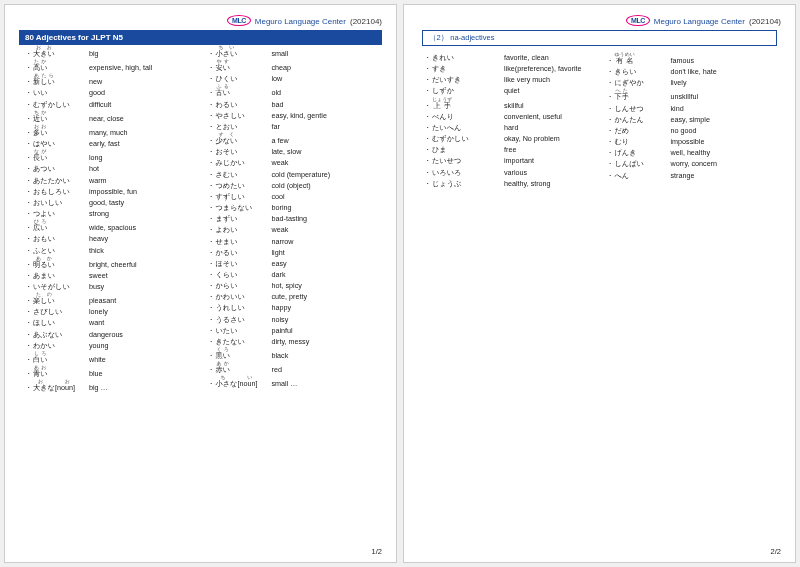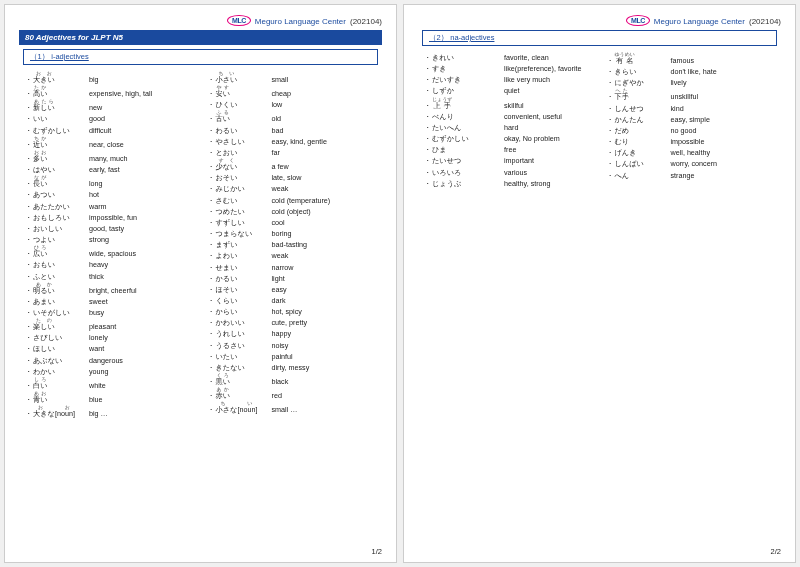--- a/index.html
+++ b/index.html
@@ -42,29 +42,27 @@
     color: #1a4a9e;
     font-size: 8px;
   }
   .date { color: #333; font-size: 8px; }
   .titlebar {
     background: #1a4a9e;
     color: #fff;
     font-size: 8px;
     font-weight: bold;
     padding: 3px 6px;
-    font-style: italic;
   }
   .sectionbox {
     border: 1px solid #1a4a9e;
     padding: 2px 6px;
     margin: 4px 4px 6px 4px;
     font-size: 7.5px;
     color: #1a4a9e;
-    text-decoration: underline;
   }
   .cols {
     display: flex;
     gap: 14px;
     padding: 0 6px;
   }
   .col { flex: 1; }
   .row {
     display: flex;
     align-items: baseline;
@@ -89,21 +87,20 @@
 </head>
 <body>
 
 <div class="page">
   <div class="header">
     <span class="logo">MLC</span>
     <span class="org">Meguro Language Center</span>
     <span class="date">(202104)</span>
   </div>
   <div class="titlebar">80 Adjectives for JLPT N5</div>
-  <div class="sectionbox">（1） i-adjectives</div>
   <div class="cols">
     <div class="col" id="p1-left">
         <div class="row">
           <span class="bullet">・</span>
           <span class="jp"><ruby>大きい<rt>おお</rt></ruby></span>
           <span class="en">big</span>
         </div>
         <div class="row">
           <span class="bullet">・</span>
           <span class="jp"><ruby>高い<rt>たか</rt></ruby></span>

